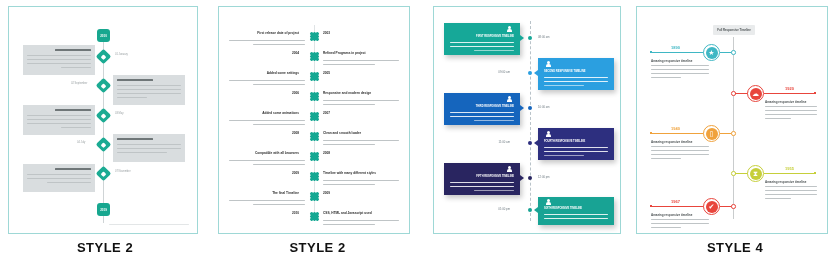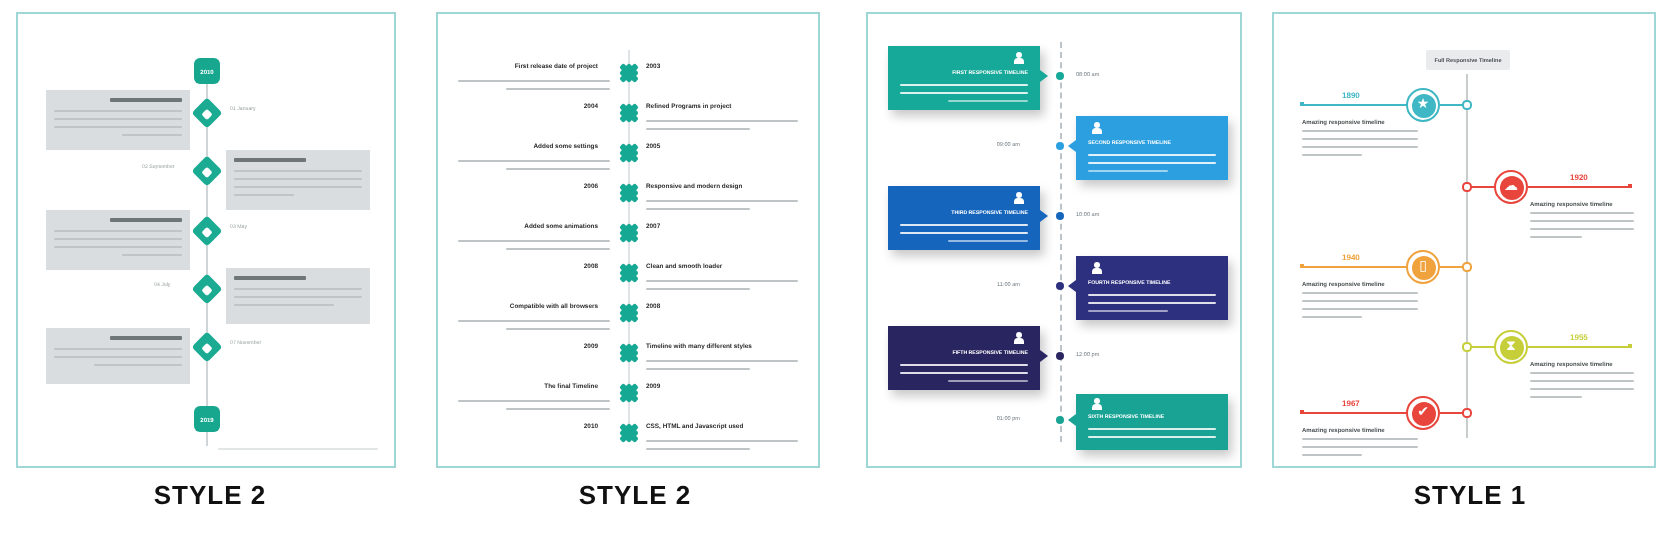--- a/index.html
+++ b/index.html
@@ -412,16 +412,16 @@
         <div class="inner" style="background:#e8453c;">✔</div>
       </div>
       <div class="s4-line" style="left:83px;top:199px;width:15px;background:#e8453c;"></div>
       <div class="s4-hollow" style="left:94px;top:197px;border-color:#e8453c;"></div>
       <div class="s4-year" style="left:34px;top:192px;color:#e8453c;">1967</div>
       <div class="s4-h" style="left:14px;top:206px;">Amazing responsive timeline</div>
       <span class="ft" style="position:absolute;left:14px;top:212px;width:58px;height:1.3px;"></span>
       <span class="ft" style="position:absolute;left:14px;top:216px;width:58px;height:1.3px;"></span>
       <span class="ft" style="position:absolute;left:14px;top:220px;width:30px;height:1.3px;"></span>
     </div>
-    <div class="style-label" style="top:240px;font-size:13px;">STYLE 1</div>
+    <div class="style-label" style="top:240px;font-size:13px;">STYLE 4</div>
   </div>
 
 </div>
 
 </body></html>

